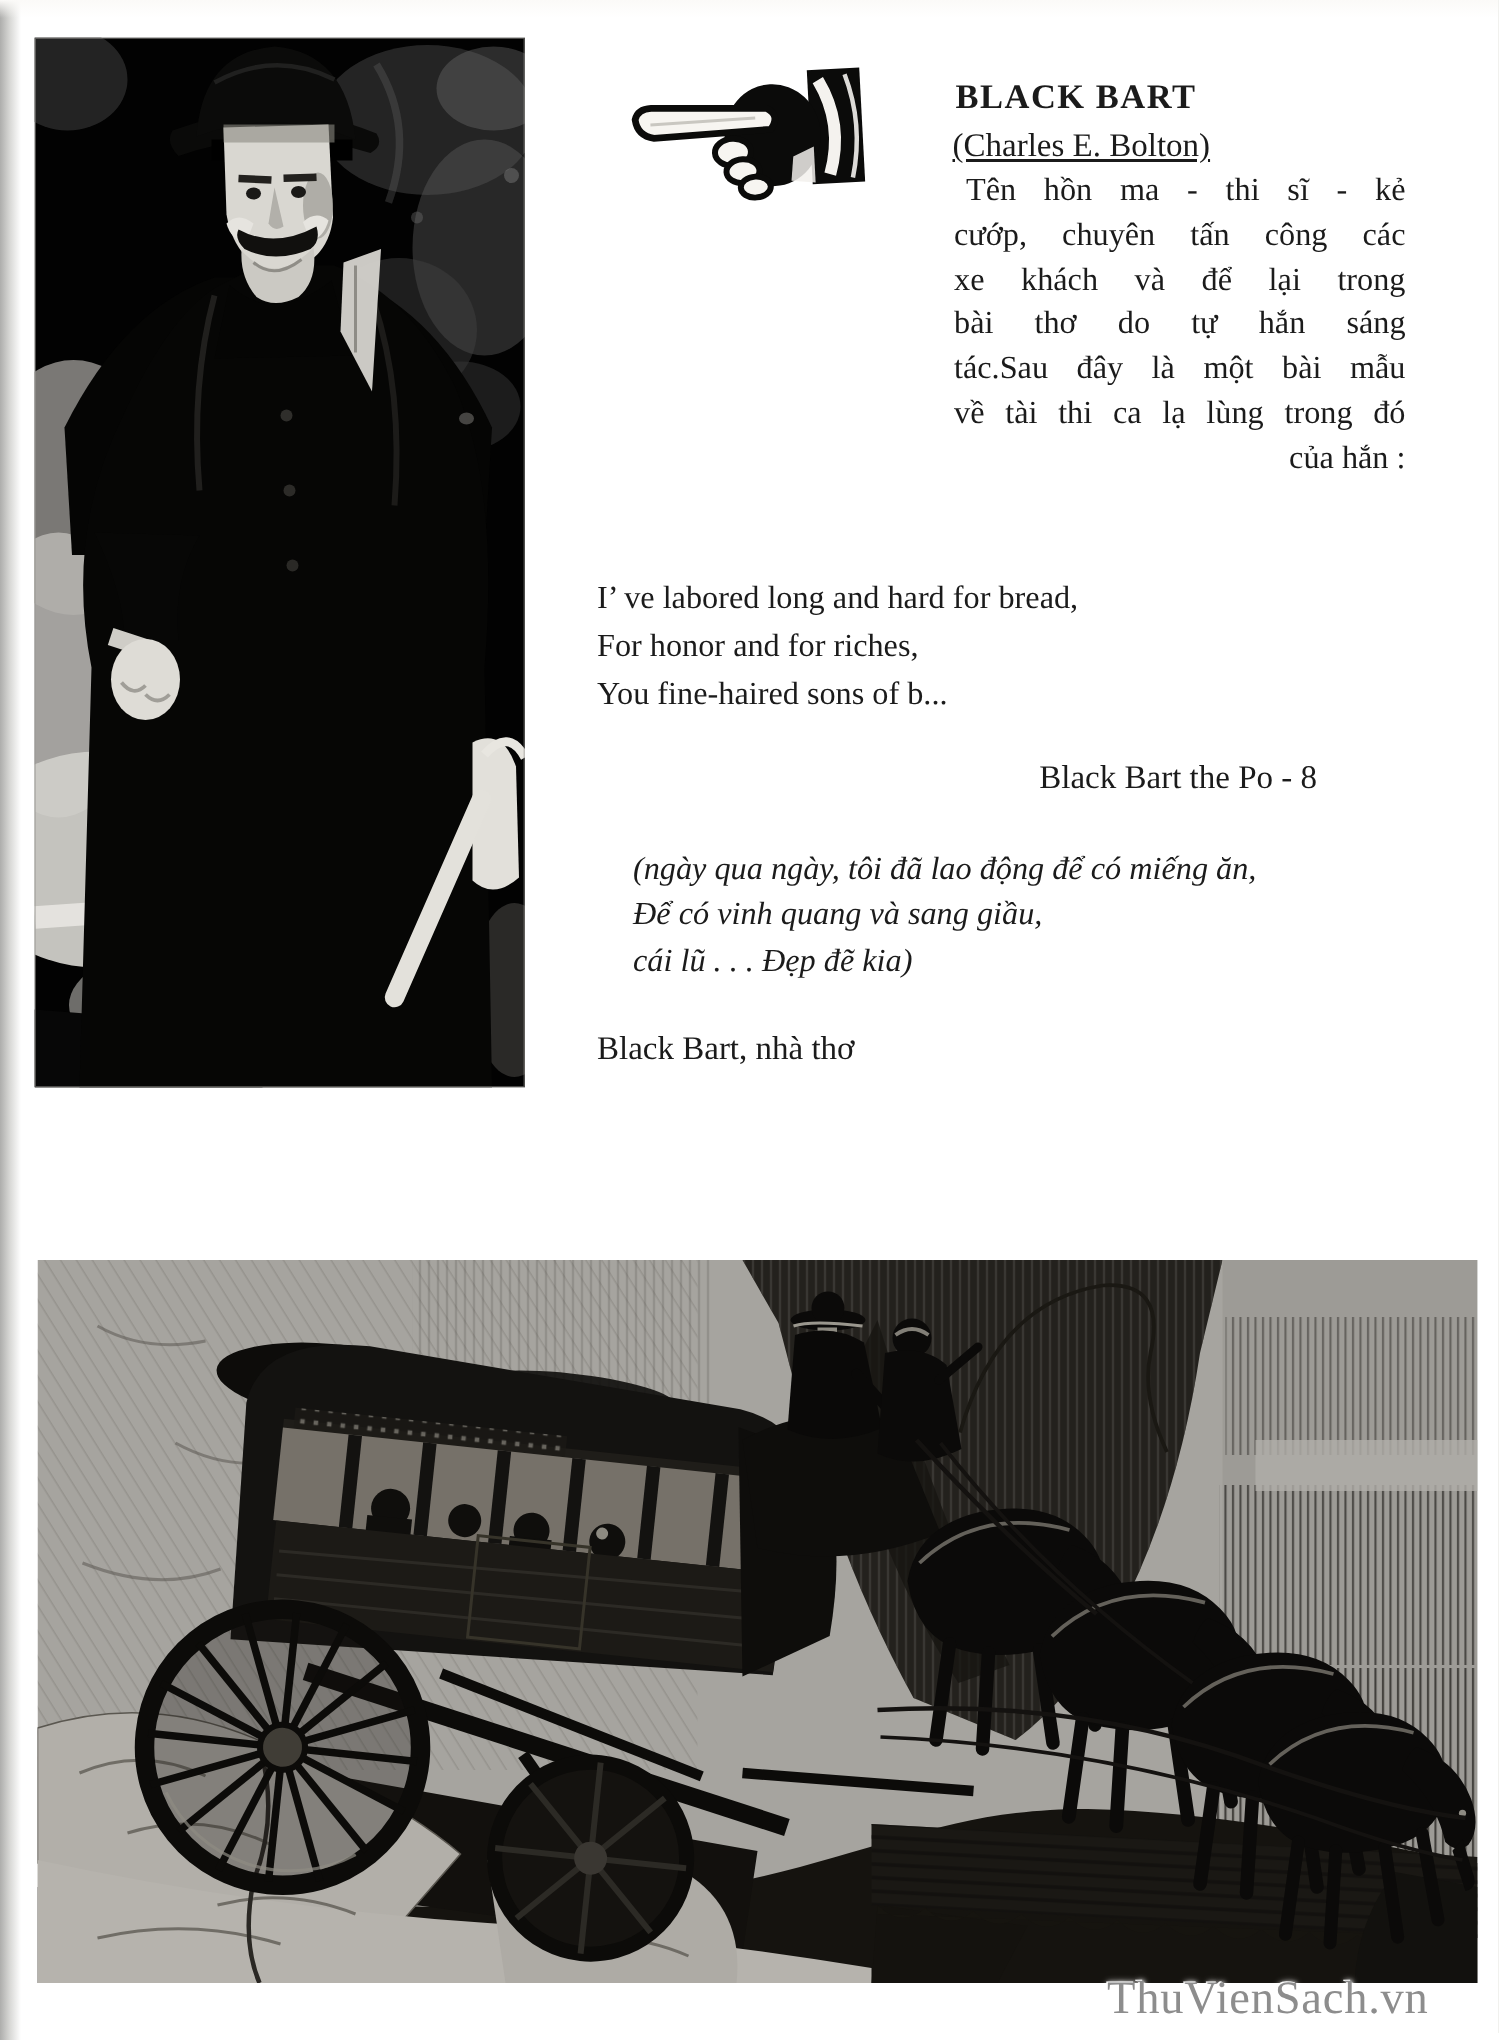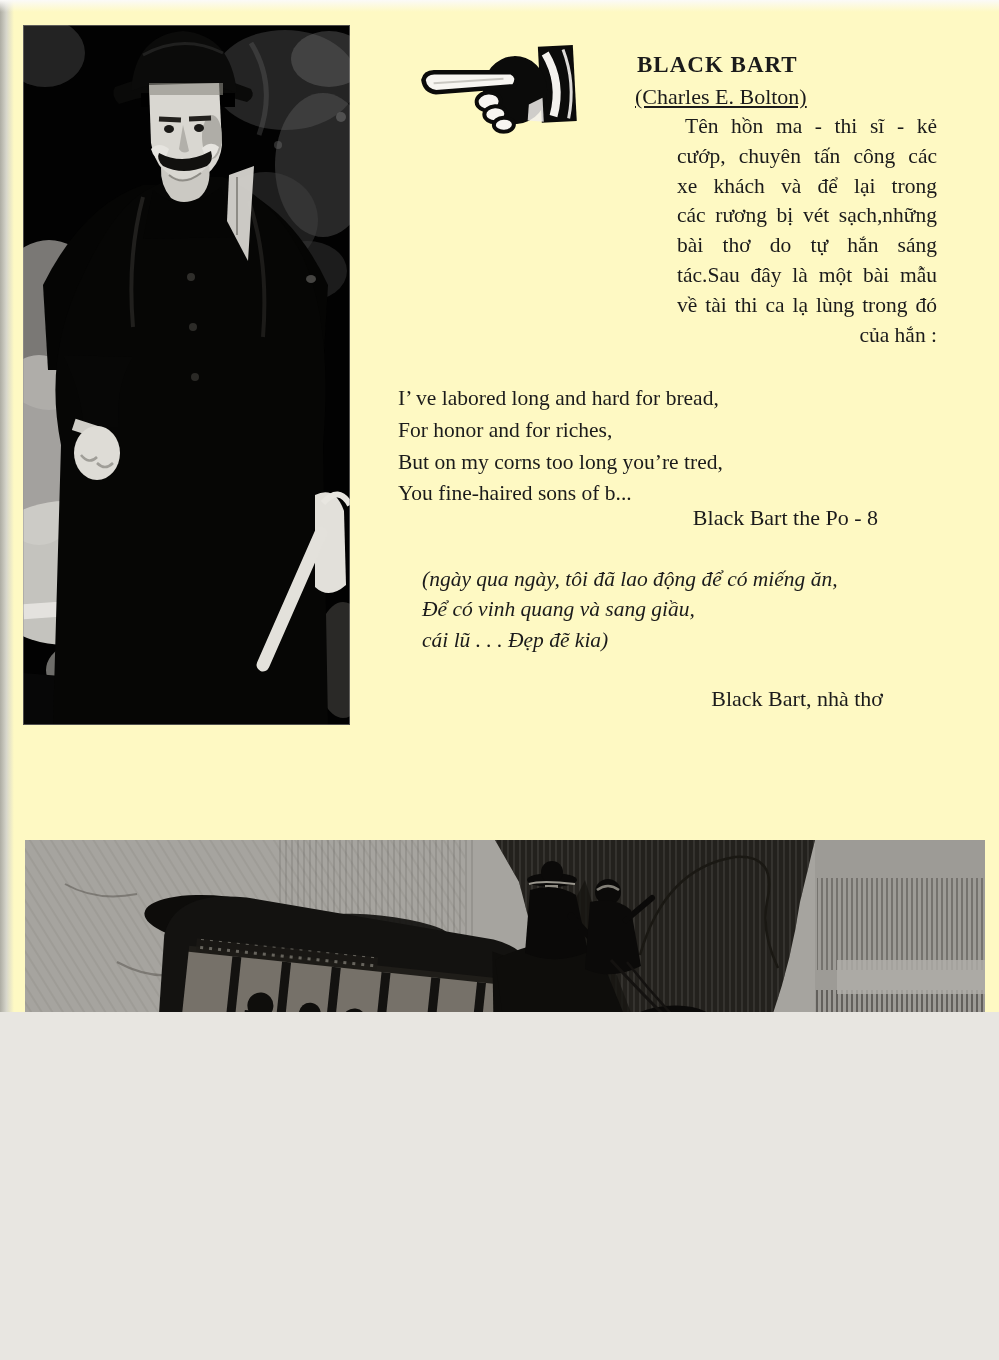--- a/index.html
+++ b/index.html
@@ -1,46 +1,46 @@
 <!DOCTYPE html>
 <html><head>
 <meta charset="utf-8">
 <style>
   html,body{margin:0;padding:0;background:#e8e6e1;}
   .page{
-    position:relative;width:999px;height:1012px;overflow:hidden;
-    background:#fef9c3;
+    position:relative;width:999px;height:1360px;overflow:hidden;
+    background:#ffffff;
     font-family:"Liberation Serif","DejaVu Serif",serif;
     color:#1b1b1b;
   }
   .scan-edge{
     position:absolute;left:0;top:0;width:14px;height:1360px;
     background:linear-gradient(to right,#9f9f9d,#cfcfcc 45%,rgba(242,240,235,0));
     opacity:.85;
   }
   .scan-edge-top{
     position:absolute;left:0;top:0;width:999px;height:12px;
     background:linear-gradient(to bottom,#fbfaf8,rgba(242,240,235,0));
   }
   .portrait{position:absolute;left:23px;top:25px;width:327px;height:700px;}
   .portrait svg{display:block;width:100%;height:100%;}
   .manicule{position:absolute;left:416px;top:44px;width:164px;height:90px;transform:rotate(-3deg);}
   .manicule svg{display:block;width:100%;height:100%;}
 
   .headline{position:absolute;left:637px;top:52px;font-size:23px;font-weight:600;letter-spacing:1px;}
   .subhead{position:absolute;left:635px;top:84px;font-size:22px;text-decoration:underline;}
   .intro{position:absolute;left:636px;top:112px;width:301px;font-size:21.5px;line-height:29.8px;}
-  .intro .jline{text-align:justify;text-align-last:justify;margin-left:41px;}
+  .intro .jline{text-align:justify;text-align-last:justify;}
   .intro .jline:first-child{text-indent:8px;}
   .intro .lline{text-align:right;}
 
   .poem-en{position:absolute;left:398px;top:383px;width:500px;font-size:21.5px;line-height:31.8px;}
   .attr-en{position:absolute;left:398px;top:505px;width:480px;text-align:right;font-size:22px;}
   .poem-vi{position:absolute;left:398px;top:564px;width:530px;font-size:21.5px;font-style:italic;line-height:30.3px;margin-left:24px;}
-  .attr-vi{position:absolute;left:398px;top:686px;width:485px;text-align:right;font-size:22px;}
+  .attr-vi{position:absolute;left:398px;top:686px;width:485px;font-size:22px;}
 
   .illustration{position:absolute;left:25px;top:840px;width:960px;height:482px;}
   .illustration svg{display:block;width:100%;height:100%;}
 
   .watermark{
     position:absolute;left:738px;top:1314px;
     font-family:Liberation Serif, serif;
     font-size:31px;font-weight:400;letter-spacing:.5px;color:#8d8d8d;
     text-shadow:0 0 3px #fff,0 0 5px #fff,1px 1px 0 #fff,-1px -1px 0 #fff;
   }
@@ -138,31 +138,29 @@
     </svg>
   </div>
 
   <div class="headline">BLACK BART</div>
   <div class="subhead">(Charles E. Bolton)</div>
 
   <div class="intro">
     <div class="jline">Tên hồn ma - thi sĩ - kẻ</div>
     <div class="jline">cướp, chuyên tấn công các</div>
     <div class="jline">xe khách và để lại trong</div>
-    <div class="jline">các rương bị vét sạch,những</div>
     <div class="jline">bài thơ do tự hắn sáng</div>
     <div class="jline">tác.Sau đây là một bài mẫu</div>
     <div class="jline">về tài thi ca lạ lùng trong đó</div>
     <div class="lline">của hắn :</div>
   </div>
 
   <div class="poem-en">
     <div>I’ ve labored long and hard for bread,</div>
     <div>For honor and for riches,</div>
-    <div>But on my corns too long you’re tred,</div>
     <div>You fine-haired sons of b...</div>
   </div>
   <div class="attr-en">Black Bart the Po - 8</div>
 
   <div class="poem-vi">
     <div>(ngày qua ngày, tôi đã lao động để có miếng ăn,</div>
     <div>Để có vinh quang và sang giầu,</div>
     <div>cái lũ . . . Đẹp đẽ kia)</div>
   </div>
   <div class="attr-vi">Black Bart, nhà thơ</div>

